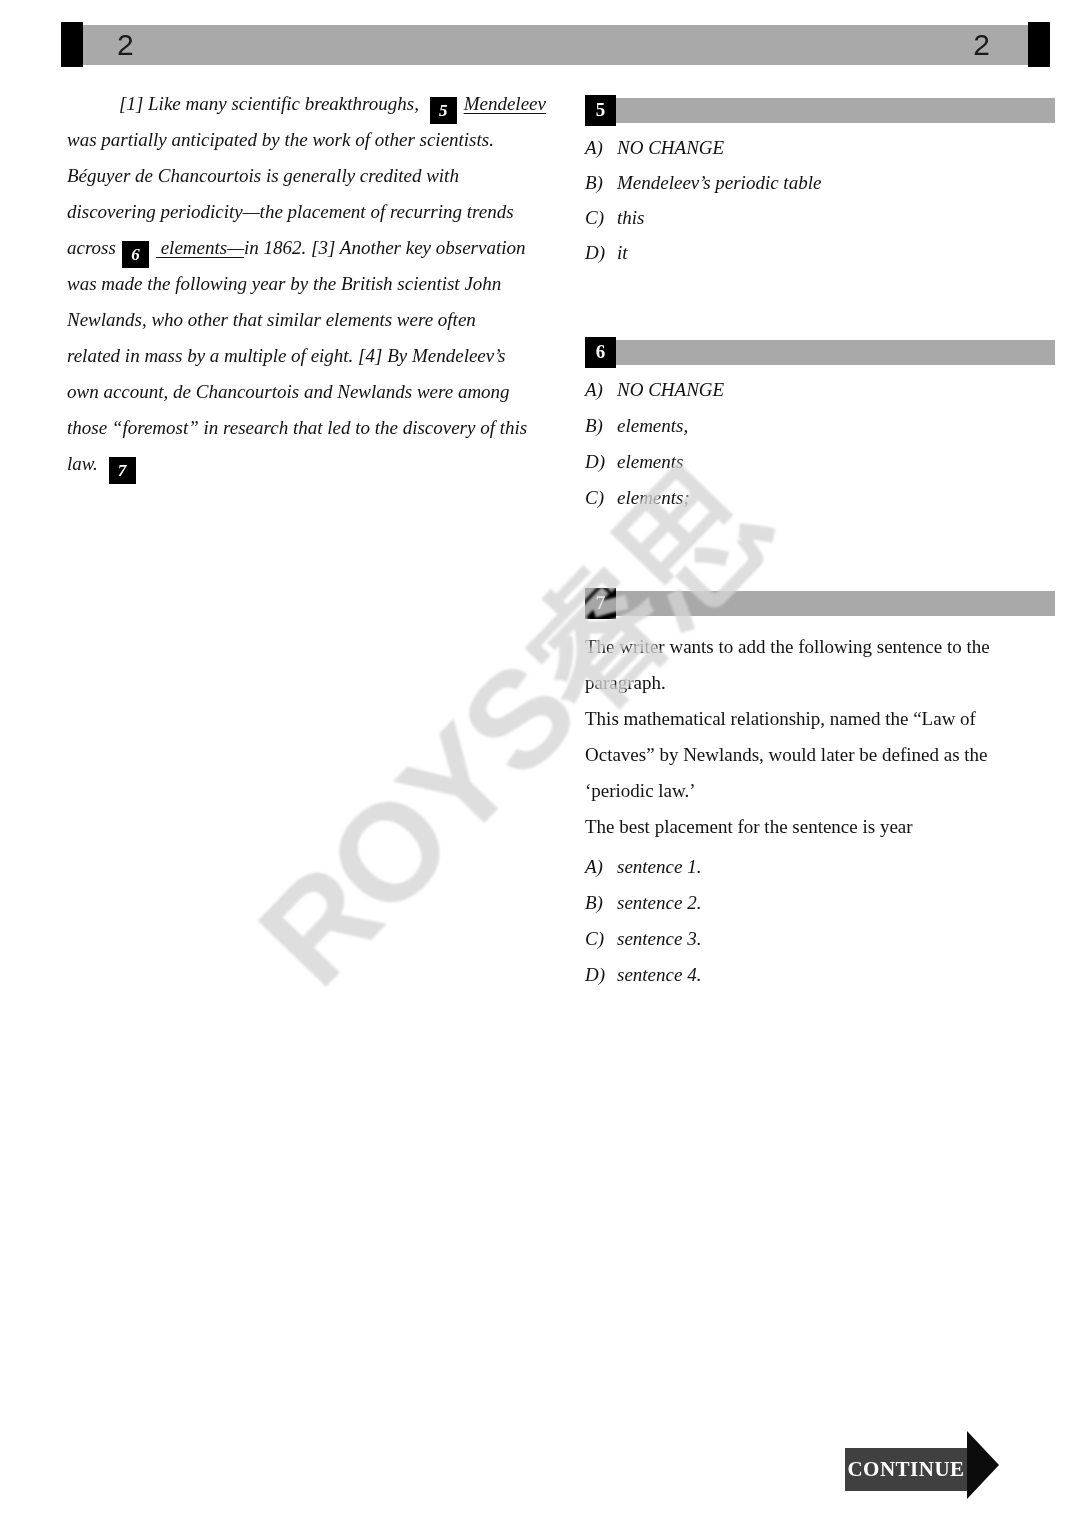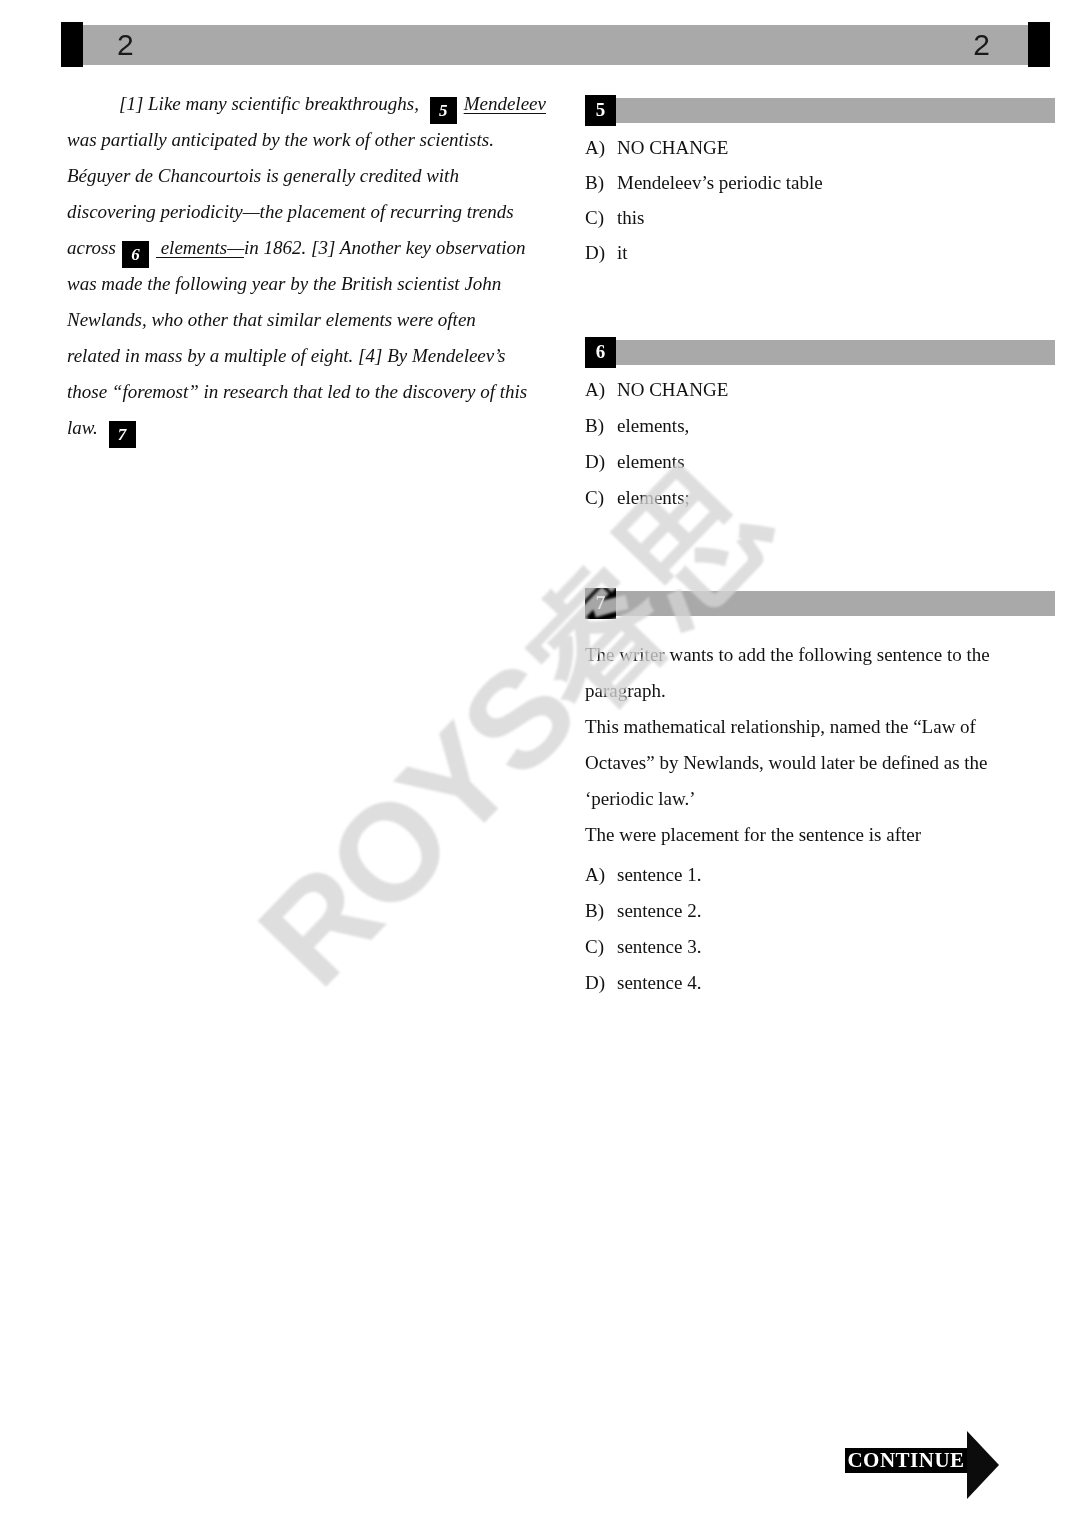--- a/index.html
+++ b/index.html
@@ -22,34 +22,34 @@
   .u{text-decoration:underline;text-underline-offset:3px;}
 
   
   .q{position:absolute;left:585px;width:470px;font-size:19px;}
   #q5{top:95px;} #q6{top:337px;} #q7{top:588px;}
   .qbar{display:flex;height:31px;}
   .qnum{width:31px;height:31px;background:#000;color:#fff;font-weight:bold;font-size:19px;
         text-align:center;line-height:30px;flex:0 0 auto;}
   .qrule{flex:1;height:25px;background:#a9a9a9;margin-top:3px;}
   .opts{margin-top:4px;}
-  .opt{line-height:35px;white-space:nowrap;}
+  .opt{line-height:35px;white-space:nowrap;font-style:italic;}
   #q6 .opt,#q7 .opt{line-height:36px;}
   .letter{display:inline-block;width:32px;}
-  .stem{margin-top:18px;}
+  .stem{margin-top:10px;}
   .stemline{line-height:36px;white-space:nowrap;}
 
   
   .watermark{position:absolute;left:512px;top:728px;transform:translate(-50%,-50%) rotate(-46deg);
              font-family:"Liberation Sans",sans-serif;font-weight:bold;font-size:138px;letter-spacing:-3px;
              color:rgba(213,213,213,0.78);white-space:nowrap;z-index:40;pointer-events:none;
              filter:blur(1.2px);}
 
   
-  .continue{position:absolute;left:845px;top:1448px;width:122px;height:25px;background:#000000;
+  .continue{position:absolute;left:845px;top:1448px;width:122px;height:43px;background:#404040;
             display:flex;align-items:center;justify-content:center;cursor:pointer;}
   .continue-label{color:#fff;font-family:"Liberation Serif",serif;font-weight:bold;font-size:21px;
                   letter-spacing:0.5px;}
   .continue-arrow{position:absolute;left:122px;top:-17px;width:0;height:0;
                   border-top:34px solid transparent;border-bottom:34px solid transparent;
                   border-left:32px solid #0c0c0c;}
 </style>
 </head>
 <body>
 
@@ -70,20 +70,21 @@
     </div>
     <div class="pline">was partially anticipated by the work of other scientists.</div>
     <div class="pline">Béguyer de Chancourtois is generally credited with</div>
     <div class="pline">discovering periodicity—the placement of recurring trends</div>
     <div class="pline">
       <span>across</span><span class="mbox">6</span><span class="u"> elements—</span><span>in 1862. [3] Another key observation</span>
     </div>
     <div class="pline">was made the following year by the British scientist John</div>
     <div class="pline">Newlands, who other that similar elements were often</div>
     <div class="pline">related in mass by a multiple of eight. [4] By Mendeleev’s</div>
+    <div class="pline">own account, de Chancourtois and Newlands were among</div>
     <div class="pline">those “foremost” in research that led to the discovery of this</div>
     <div class="pline">
       <span>law. </span><span class="mbox">7</span>
     </div>
   </div>
 
   <div class="q" id="q5">
     <div class="qbar">
       <span class="qnum">5</span>
       <span class="qrule"></span>
@@ -113,21 +114,21 @@
     <div class="qbar">
       <span class="qnum">7</span>
       <span class="qrule"></span>
     </div>
     <div class="stem">
       <div class="stemline">The writer wants to add the following sentence to the</div>
       <div class="stemline">paragraph.</div>
       <div class="stemline">This mathematical relationship, named the “Law of</div>
       <div class="stemline">Octaves” by Newlands, would later be defined as the</div>
       <div class="stemline">‘periodic law.’</div>
-      <div class="stemline">The were placement for the sentence is after</div>
+      <div class="stemline">The best placement for the sentence is year</div>
     </div>
     <div class="opts">
       <div class="opt"><span class="letter">A)</span><span>sentence 1.</span></div>
       <div class="opt"><span class="letter">B)</span><span>sentence 2.</span></div>
       <div class="opt"><span class="letter">C)</span><span>sentence 3.</span></div>
       <div class="opt"><span class="letter">D)</span><span>sentence 4.</span></div>
     </div>
   </div>
 
   <div class="watermark">ROYS睿思</div>

